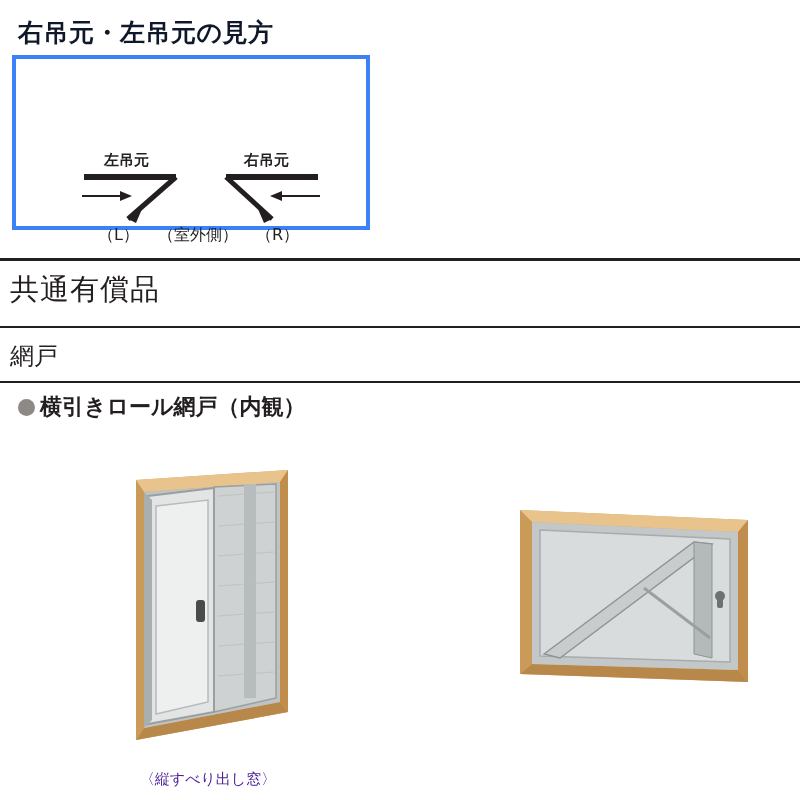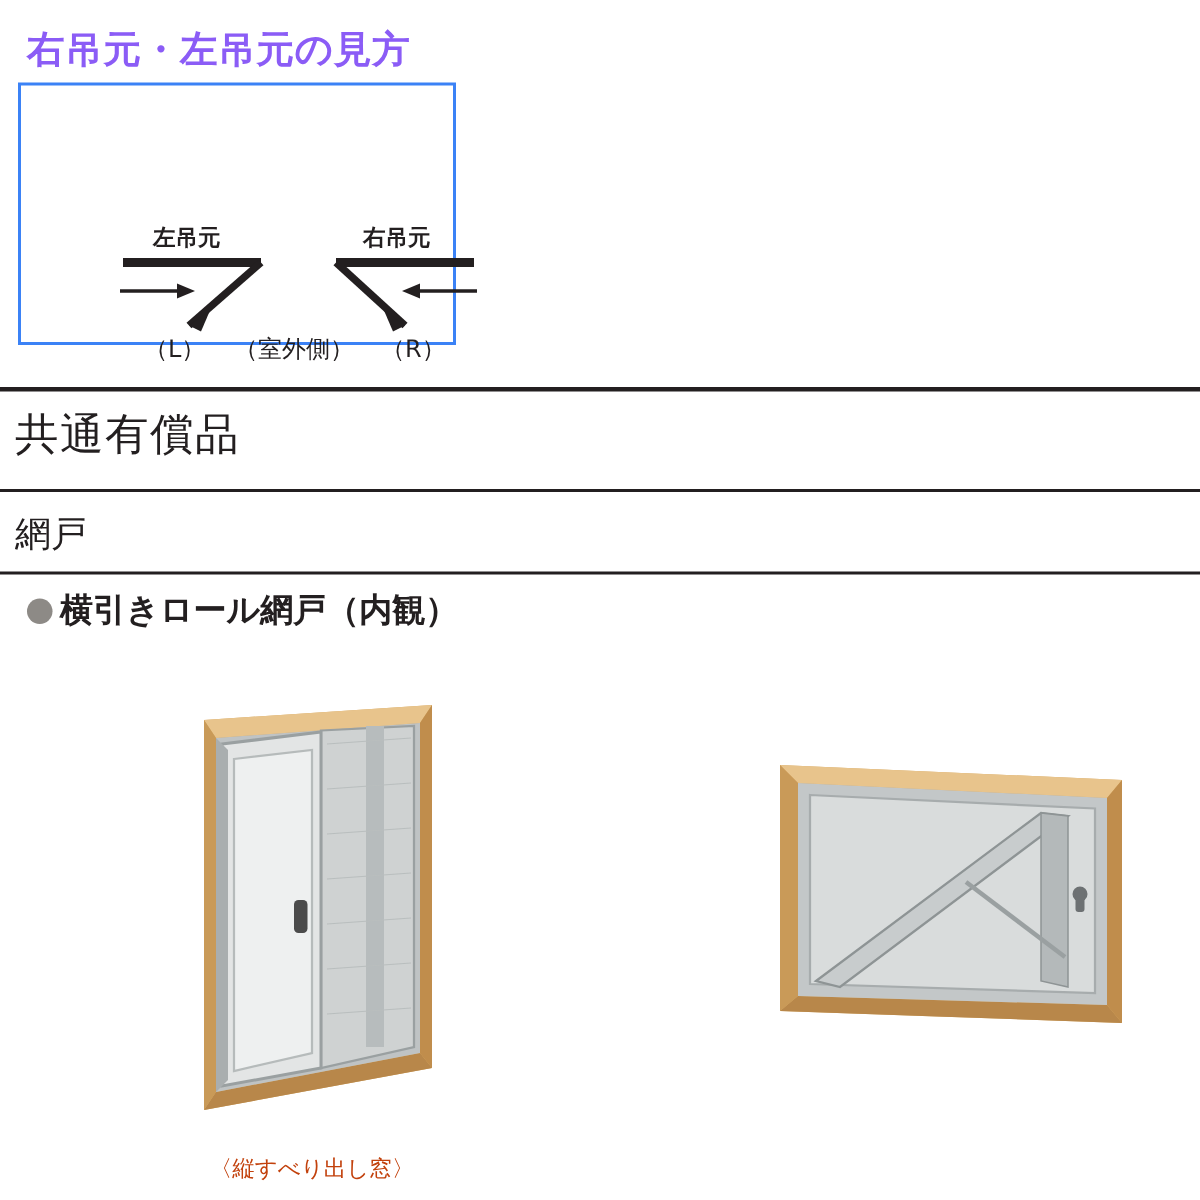--- a/index.html
+++ b/index.html
@@ -24,30 +24,30 @@
   }
 
   
   .hinge-title {
     position: absolute;
     left: 18px;
     top: 16px;
     font-size: 25px;
     font-weight: bold;
     letter-spacing: 0.5px;
-    color: #8b5cf6;
+    color: #0f172a;
     white-space: nowrap;
   }
   .hinge-box {
     position: absolute;
     left: 12px;
     top: 55px;
-    width: 292px;
+    width: 358px;
     height: 175px;
-    border: 2px solid #3b82f6;
+    border: 4px solid #3b82f6;
     box-sizing: border-box;
     background: #ffffff;
   }
   .hinge-diagram {
     position: absolute;
     left: 0;
     top: 0;
     width: 358px;
     height: 175px;
   }
@@ -155,21 +155,21 @@
   }
 
   .figure {
     position: relative;
     width: 100%;
     height: 330px;
   }
   .caption {
     text-align: center;
     font-size: 15px;
-    color: #c2410c;
+    color: #4c1d95;
     white-space: nowrap;
   }
   .cap-left {
     position: absolute;
     left: 8px;
     top: 770px;
     width: 400px;
   }
   .cap-right {
     position: absolute;

